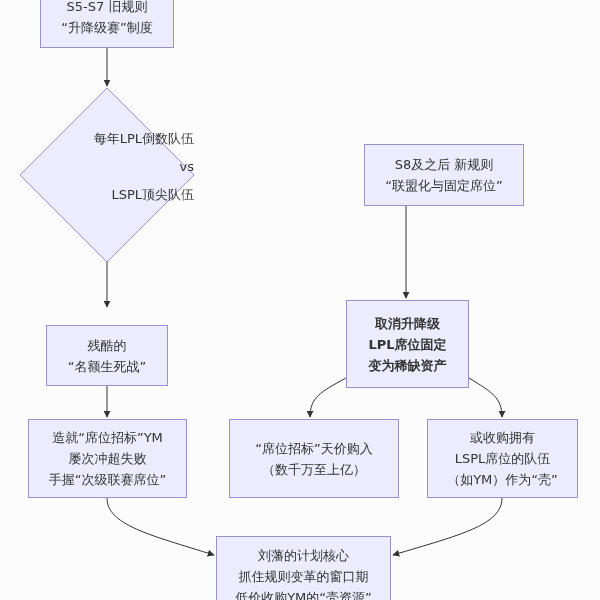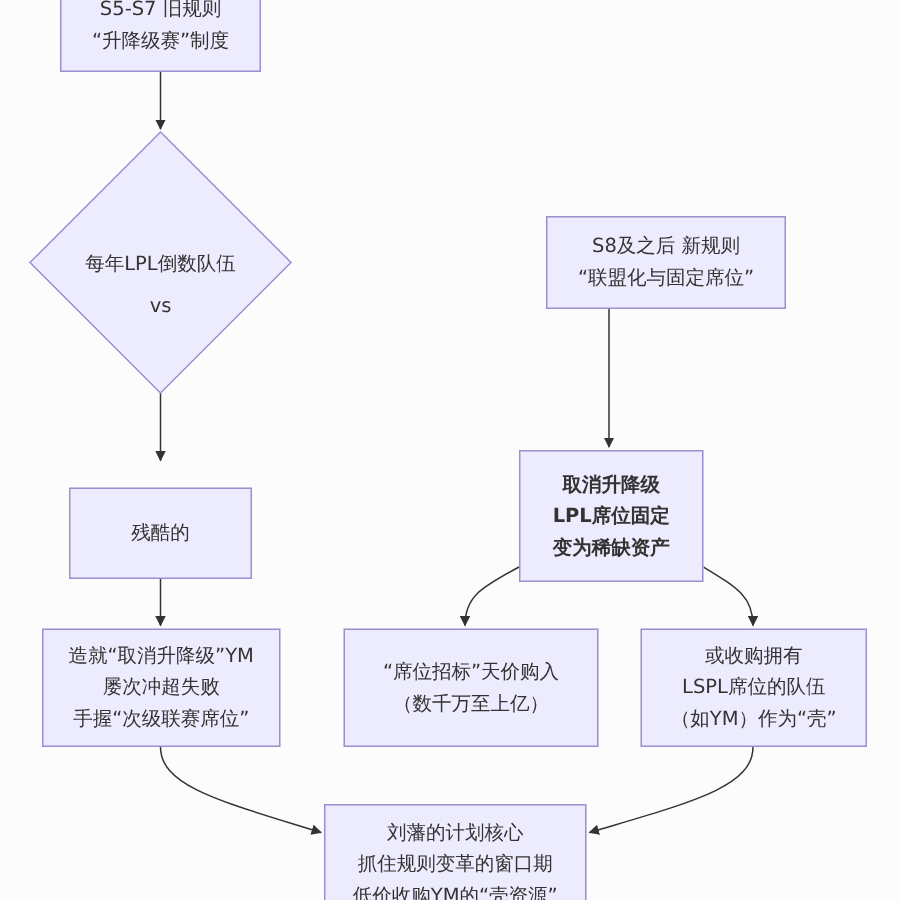--- a/index.html
+++ b/index.html
@@ -69,29 +69,31 @@
   <g id="diamond-layer">
       <polygon points="107,88 194,175 107,262 20,175" fill="#ececfe" stroke="#9c8fd0" stroke-width="1"></polygon>
     </g>
 </svg>
 
 <div id="nodes-layer">
     <div class="node" style="left: 40px; top: -14px; width: 134px; height: 62px;">
       <span>S5-S7 旧规则</span>
       <span>“升降级赛”制度</span>
     </div>
-    <div class="diamond-label" style="left: 20px; top: 104px; width: 174px; height: 174px;">
+    <div class="diamond-label" style="left: 20px; top: 80px; width: 174px; height: 174px; align-items: flex-end;">
       <span>每年LPL倒数队伍</span>
       <span>vs</span>
+      <span>LSPL顶尖队伍</span>
     </div>
     <div class="node" style="left: 46px; top: 309px; width: 122px; height: 61px; margin-top: 16px;">
       <span>残酷的</span>
+      <span>“名额生死战”</span>
     </div>
     <div class="node" style="left: 28px; top: 419px; width: 159px; height: 79px;">
-      <span>造就“取消升降级”YM</span>
+      <span>造就“席位招标”YM</span>
       <span>屡次冲超失败</span>
       <span>手握“次级联赛席位”</span>
     </div>
     <div class="node" style="left: 326px; top: 144px; width: 160px; height: 62px; margin-left: 38px;">
       <span>S8及之后 新规则</span>
       <span>“联盟化与固定席位”</span>
     </div>
     <div class="node" style="left: 346px; top: 300px; width: 123px; height: 88px; font-weight: bold;">
       <span>取消升降级</span>
       <span>LPL席位固定</span>

